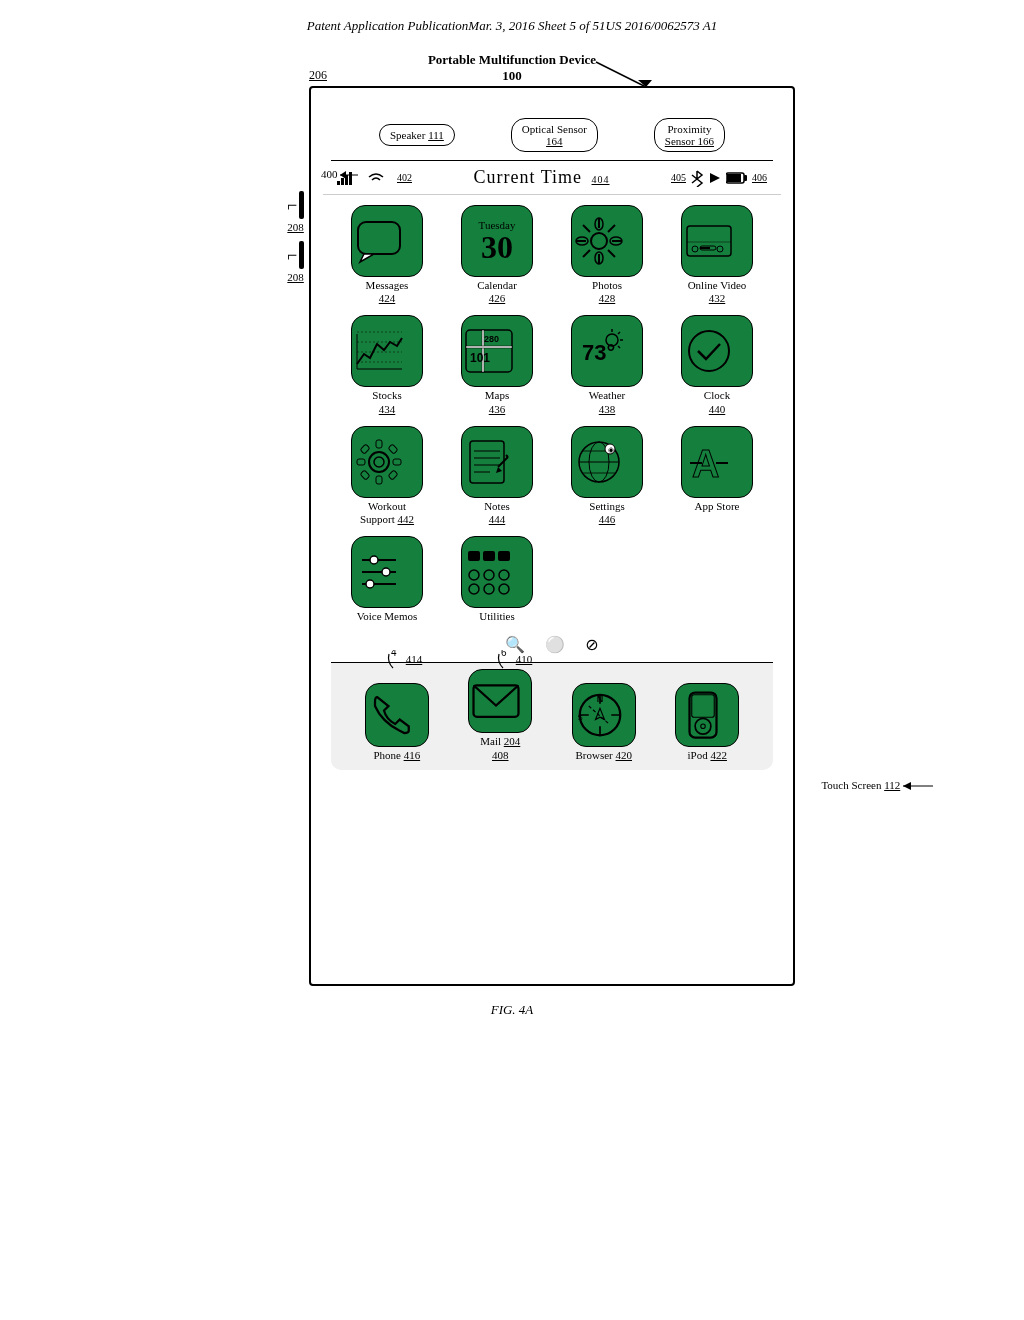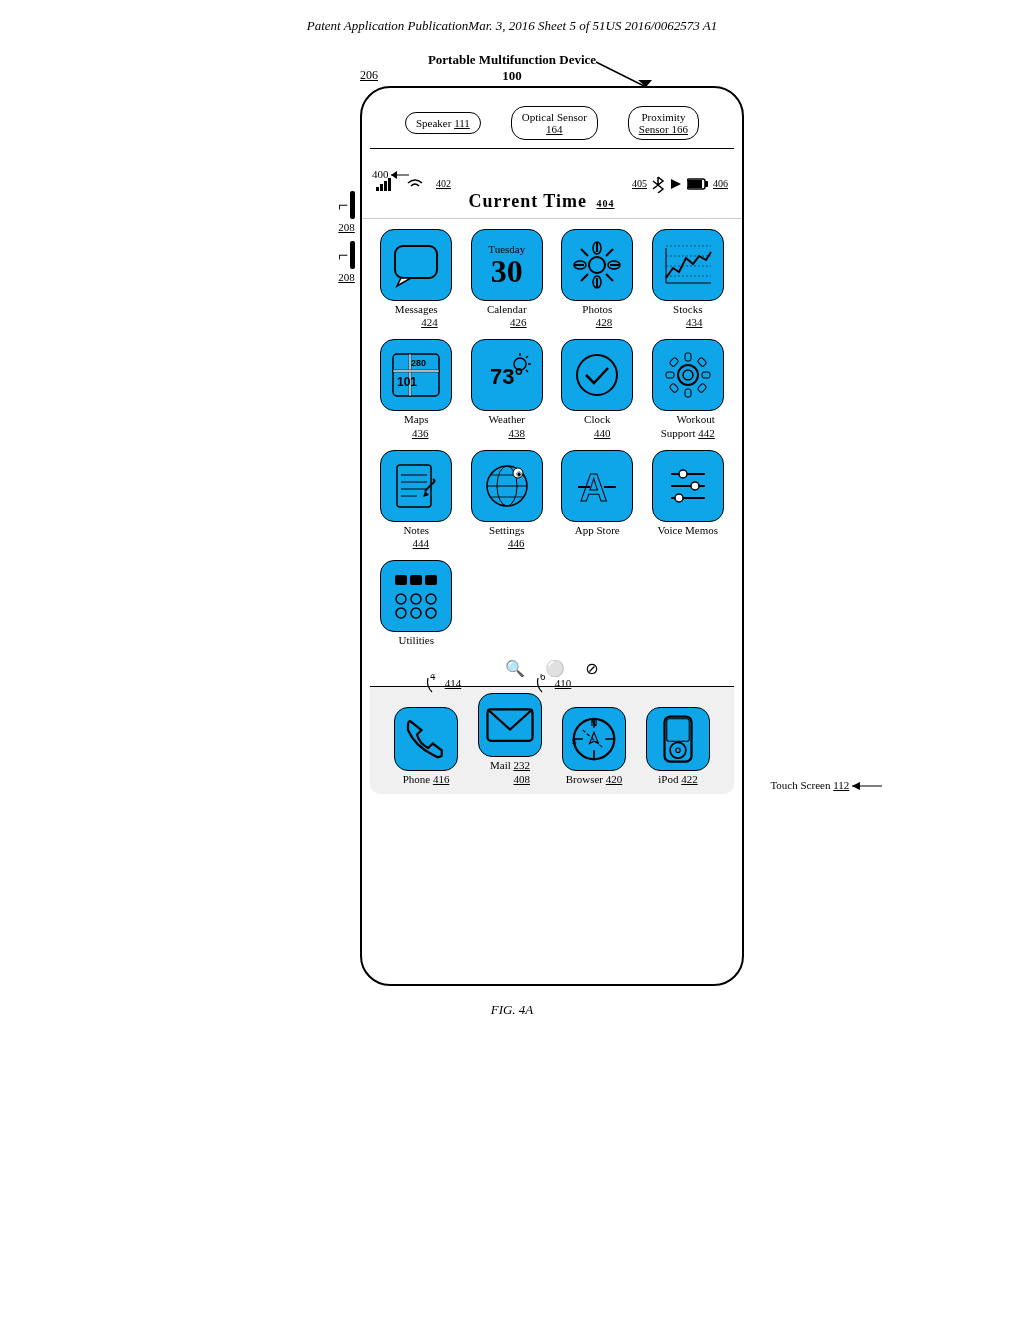--- a/index.html
+++ b/index.html
@@ -38,25 +38,25 @@
 
     .device-title {
       font-size: 13px;
       font-weight: bold;
       text-align: center;
       margin-bottom: 2px;
     }
 
     .device-outer {
       border: 2.5px solid #000;
-      border-radius: 30px;
-      padding: 0;
+      border-radius: 4px;
+      padding: 12px;
       background: #fff;
       position: relative;
-      width: 384px;
+      width: 486px;
       min-height: 900px;
     }
 
     
     .top-sensors {
       display: flex;
       justify-content: space-around;
       align-items: center;
       padding: 18px 20px 8px 20px;
       border-bottom: 1.5px solid #000;
@@ -110,30 +110,30 @@
       gap: 2px;
     }
 
     .app-icon {
       width: 72px;
       height: 72px;
       border: 1.5px solid #000;
       border-radius: 14px;
       display: flex;
       align-items: center;
-      justify-content: center;
-      background: #0ea5e9;
+      justify-content: flex-start;
+      background: #15803d;
       font-size: 28px;
       overflow: hidden;
       position: relative;
     }
 
     .app-label {
       font-size: 11px;
-      text-align: right;
+      text-align: center;
       line-height: 1.2;
     }
     .app-label span { text-decoration: underline; }
 
     
     .calendar-icon {
       display: flex;
       flex-direction: column;
       align-items: center;
       justify-content: center;
@@ -299,21 +299,21 @@
             </svg>
 
             <svg width="18" height="14">
               <path d="M9 12 L9 12" stroke="#000" stroke-width="3" fill="none"></path>
               <path d="M5 9 Q9 5 13 9" stroke="#000" stroke-width="1.5" fill="none"></path>
               <path d="M2 6 Q9 0 16 6" stroke="#000" stroke-width="1.5" fill="none"></path>
             </svg>
             <span style="font-size:10px; text-decoration:underline;">402</span>
           </div>
 
-          <div style="font-size:18px; font-weight:bold; letter-spacing:1px;margin-top:36px;">
+          <div style="font-size:18px; font-weight:normal; letter-spacing:1px;">
             <span>Current Time</span>
             <span style="font-size:10px; text-decoration:underline; margin-left:4px;">404</span>
           </div>
 
           <div class="status-right">
             <span style="font-size:10px; text-decoration:underline;text-align:right;">405</span>
 
             <svg width="14" height="18">
               <path d="M7 2 L12 6 L7 10 L7 2 M7 10 L12 14 L7 18 M7 10 L2 6 M7 10 L2 14" stroke="#000" stroke-width="1.5" fill="none"></path>
             </svg>
@@ -369,20 +369,35 @@
                 <ellipse cx="27" cy="10" rx="4" ry="6" stroke="#000" stroke-width="1.5" fill="none"></ellipse>
                 <ellipse cx="27" cy="44" rx="4" ry="6" stroke="#000" stroke-width="1.5" fill="none"></ellipse>
                 <ellipse cx="10" cy="27" rx="6" ry="4" stroke="#000" stroke-width="1.5" fill="none"></ellipse>
                 <ellipse cx="44" cy="27" rx="6" ry="4" stroke="#000" stroke-width="1.5" fill="none"></ellipse>
               </svg>
             </div>
             <div class="app-label">Photos<br><span>428</span></div>
           </div>
 
 
+          <div class="app-item">
+            <div class="app-icon">
+              <svg width="54" height="54" viewBox="0 0 54 54">
+                <rect x="5" y="12" width="44" height="30" rx="3" stroke="#000" stroke-width="1.5" fill="none"></rect>
+
+                <circle cx="13" cy="35" r="3" stroke="#000" stroke-width="1" fill="none"></circle>
+                <rect x="18" y="32" width="16" height="4" rx="2" stroke="#000" stroke-width="1" fill="none"></rect>
+                <rect x="18" y="33" width="10" height="2" fill="#000"></rect>
+                <circle cx="38" cy="35" r="3" stroke="#000" stroke-width="1" fill="none"></circle>
+
+                <line x1="5" y1="28" x2="49" y2="28" stroke="#000" stroke-width="0.5"></line>
+              </svg>
+            </div>
+            <div class="app-label">Online Video<br><span>432</span></div>
+          </div>
 
           <div class="app-item">
             <div class="app-icon">
               <svg width="54" height="54" viewBox="0 0 54 54">
 
                 <polyline points="5,40 12,30 18,34 25,20 32,26 38,18 45,22 50,14" stroke="#000" stroke-width="2" fill="none"></polyline>
                 <line x1="5" y1="45" x2="50" y2="45" stroke="#000" stroke-width="1"></line>
                 <line x1="5" y1="10" x2="5" y2="45" stroke="#000" stroke-width="1"></line>
 
                 <line x1="5" y1="8" x2="50" y2="8" stroke="#000" stroke-width="0.5" stroke-dasharray="2,2"></line>
@@ -574,21 +589,21 @@
             <div class="app-label">Phone <span>416</span></div>
           </div>
 
           <div class="app-item">
             <div class="app-icon" style="width:64px; height:64px;">
               <svg width="48" height="48" viewBox="0 0 48 48">
                 <rect x="4" y="10" width="40" height="28" rx="3" stroke="#000" stroke-width="2" fill="none"></rect>
                 <polyline points="4,10 24,28 44,10" stroke="#000" stroke-width="2" fill="none"></polyline>
               </svg>
             </div>
-            <div class="app-label">Mail <span>232</span><br><span class="underline-num">408</span></div>
+            <div class="app-label">Mail <span>204</span><br><span class="underline-num">408</span></div>
           </div>
 
           <div class="app-item">
             <div class="app-icon" style="width:64px; height:64px;">
               <svg width="48" height="48" viewBox="0 0 48 48">
 
                 <circle cx="24" cy="24" r="18" stroke="#000" stroke-width="2" fill="none"></circle>
 
                 <line x1="24" y1="6" x2="24" y2="14" stroke="#000" stroke-width="1.5"></line>
                 <line x1="24" y1="34" x2="24" y2="42" stroke="#000" stroke-width="1.5"></line>

